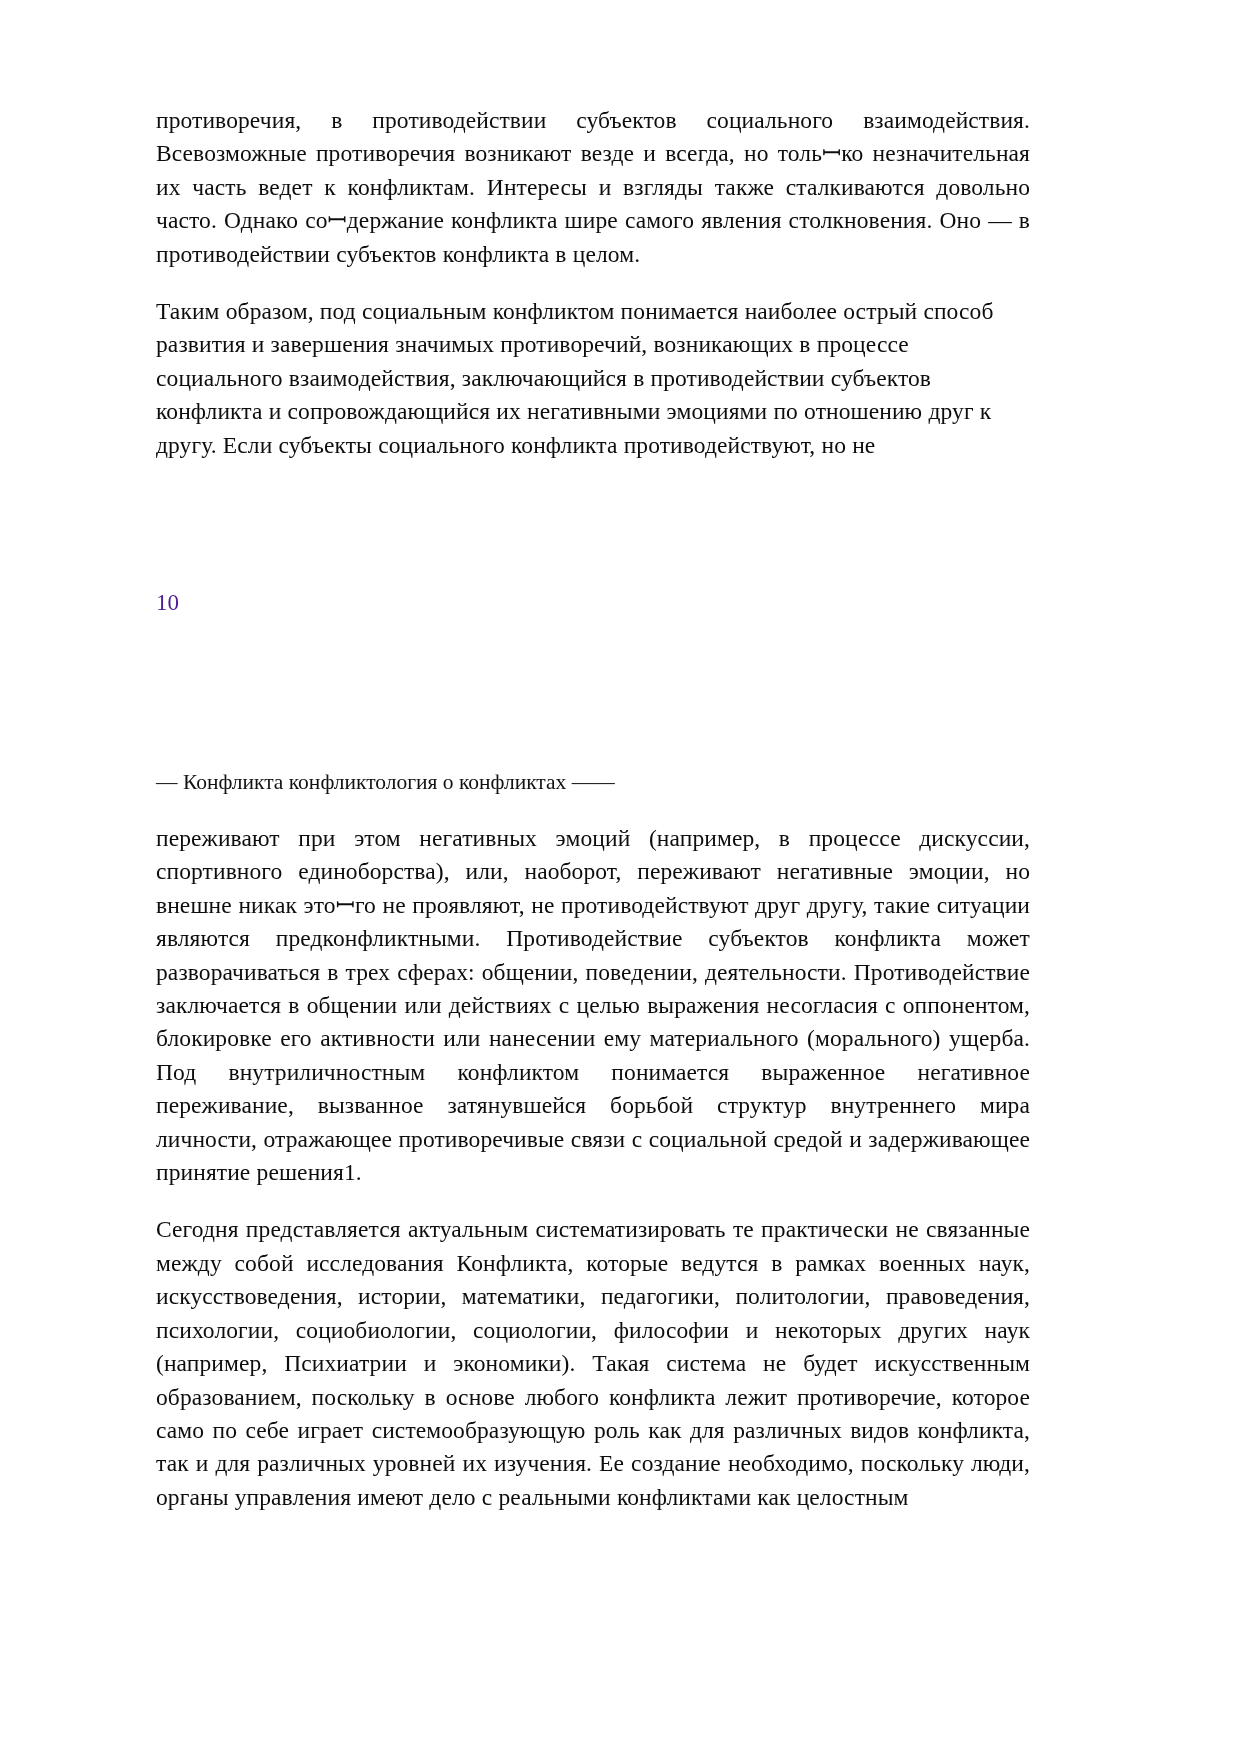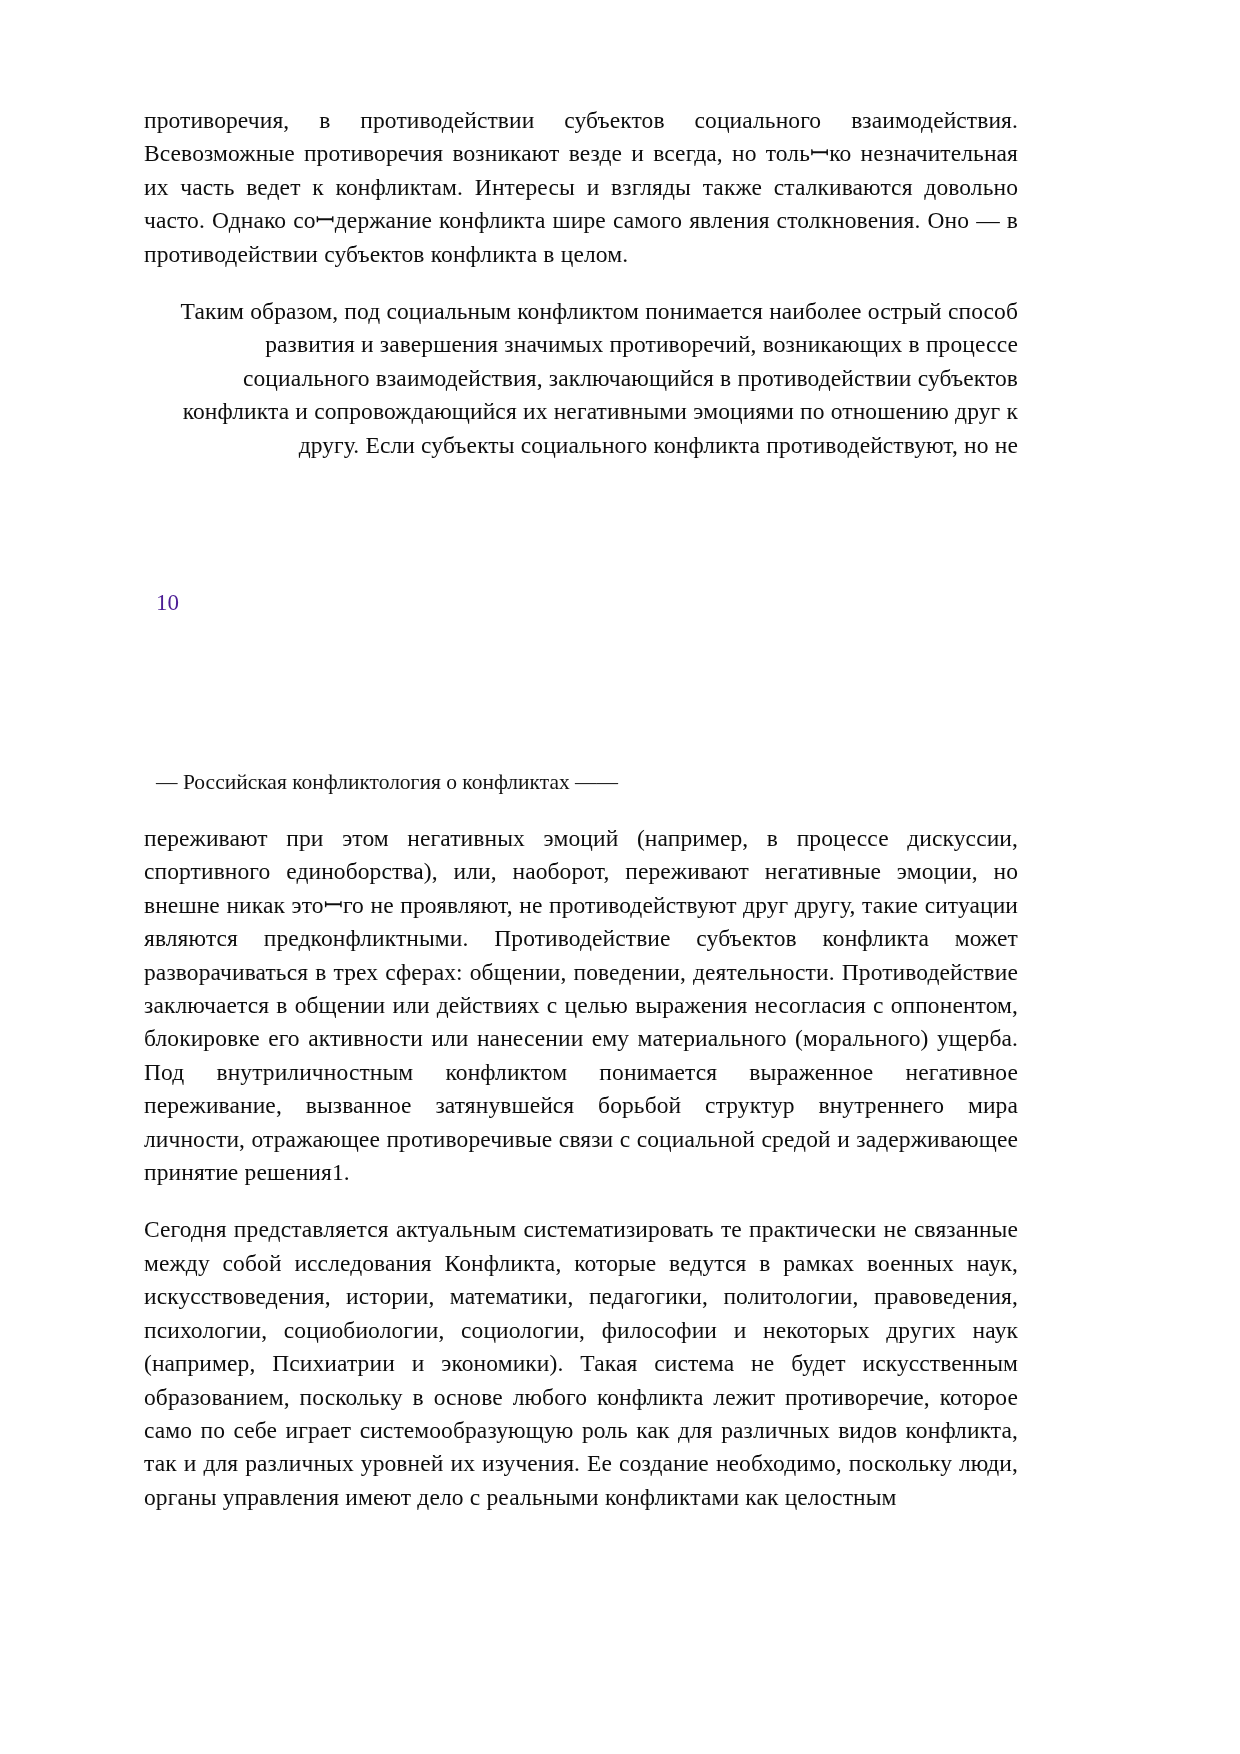--- a/index.html
+++ b/index.html
@@ -15,38 +15,38 @@
     background: #ffffff;
     margin: 0 auto;
     overflow: hidden;
     font-family: "Liberation Serif", "DejaVu Serif", serif;
     color: #000000;
   }
 
   
   .col {
     position: absolute;
-    left: 144px;
+    left: 156px;
     width: 874px;
   }
 
   .para {
     margin: 0;
     font-size: 23.5px;
     line-height: 33.4px;
     text-align: justify;
     text-justify: inter-word;
     letter-spacing: 0.1px;
     word-spacing: 0.2px;
     color: #0d0d0d;
   }
 
   
   .para.nojust {
-    text-align: right;
+    text-align: left;
   }
 
   .para + .para {
     margin-top: 24px;
   }
 
   
   #block-top      { top: 104px; }
   #page-number    { top: 588px; left: 156px; }
   #running-header { top: 768px; left: 156px; width: 900px; }
@@ -80,21 +80,21 @@
   <div class="col" id="block-top">
     <p class="para">противоречия, в противодействии субъектов социального взаимодействия. Всевозможные противоречия возникают везде и всегда, но тольꟷко незначительная их часть ведет к конфликтам. Интересы и взгляды также сталкиваются довольно часто. Однако соꟷдержание конфликта шире самого явления столкновения. Оно — в противодействии субъектов конфликта в целом.</p>
     <p class="para nojust">Таким образом, под социальным конфликтом понимается наиболее острый способ развития и завершения значимых противоречий, возникающих в процессе социального взаимодействия, заключающийся в противодействии субъектов конфликта и сопровождающийся их негативными эмоциями по отношению друг к другу. Если субъекты социального конфликта противодействуют, но не</p>
   </div>
 
   <div class="col" id="page-number">
     <p class="page-num">10</p>
   </div>
 
   <div id="running-header" style="position:absolute;">
-    <p class="runhead">— Российская конфликтология о конфликтах ——</p>
+    <p class="runhead">— Конфликта конфликтология о конфликтах ——</p>
   </div>
 
   <div class="col" id="block-bottom">
     <p class="para">переживают при этом негативных эмоций (например, в процессе дискуссии, спортивного единоборства), или, наоборот, переживают негативные эмоции, но внешне никак этоꟷго не проявляют, не противодействуют друг другу, такие ситуации являются предконфликтными. Противодействие субъектов конфликта может разворачиваться в трех сферах: общении, поведении, деятельности. Противодействие заключается в общении или действиях с целью выражения несогласия с оппонентом, блокировке его активности или нанесении ему материального (морального) ущерба. Под внутриличностным конфликтом понимается выраженное негативное переживание, вызванное затянувшейся борьбой структур внутреннего мира личности, отражающее противоречивые связи с социальной средой и задерживающее принятие решения1.</p>
     <p class="para">Сегодня представляется актуальным систематизировать те практически не связанные между собой исследования Конфликта, которые ведутся в рамках военных наук, искусствоведения, истории, математики, педагогики, политологии, правоведения, психологии, социобиологии, социологии, философии и некоторых других наук (например, Психиатрии и экономики). Такая система не будет искусственным образованием, поскольку в основе любого конфликта лежит противоречие, которое само по себе играет системообразующую роль как для различных видов конфликта, так и для различных уровней их изучения. Ее создание необходимо, поскольку люди, органы управления имеют дело с реальными конфликтами как целостным</p>
   </div>
 
 </div>
 
 </body></html>

